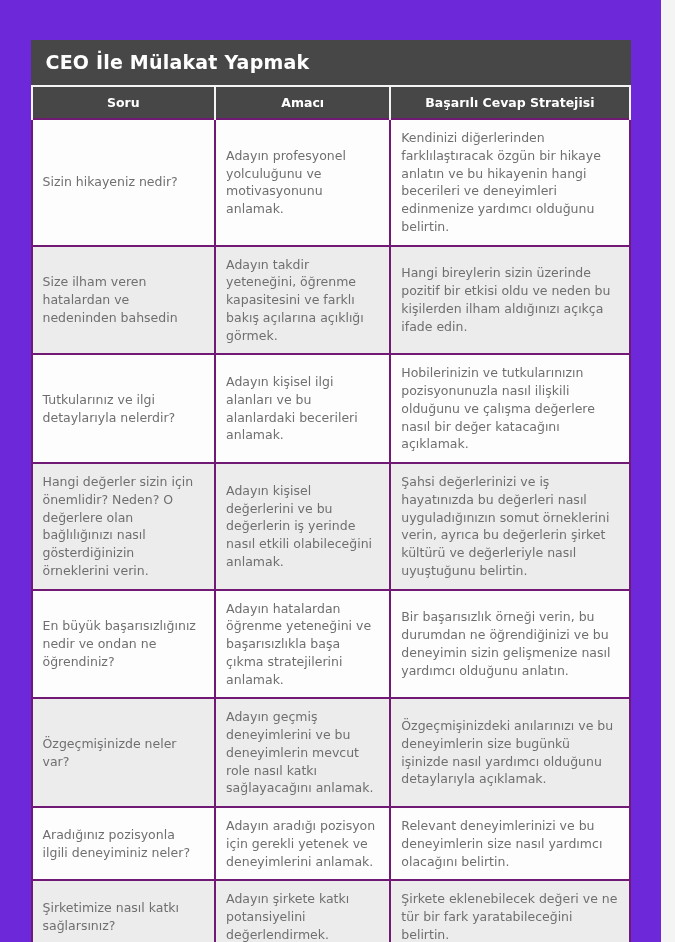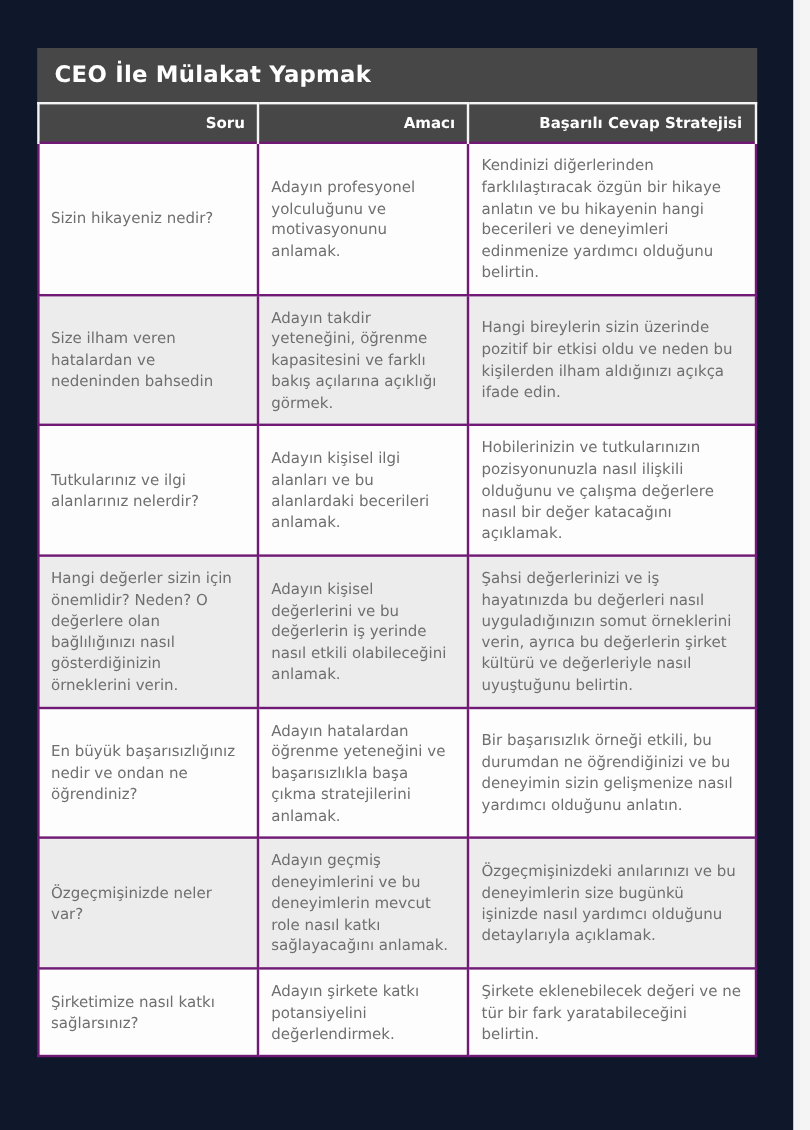--- a/index.html
+++ b/index.html
@@ -5,21 +5,21 @@
   html, body {
     margin: 0;
     padding: 0;
     width: 675px;
     background: #f4f4f4;
     font-family: "DejaVu Sans", "Liberation Sans", sans-serif;
   }
   .page {
     width: 661px;
     height: 942px;
-    background: #0f172a;
+    background: #6d28d9;
     overflow: hidden;
   }
   .card {
     width: 600px;
     margin: 40px auto 0 auto;
   }
   .title-bar {
     background: #474747;
     color: #ffffff;
     font-size: 19px;
@@ -33,21 +33,21 @@
     table-layout: fixed;
   }
   table.qa-table col.c1 { width: 30.7%; }
   table.qa-table col.c2 { width: 29.3%; }
   table.qa-table col.c3 { width: 40%; }
   table.qa-table th {
     background: #474747;
     color: #ffffff;
     font-size: 12.5px;
     font-weight: bold;
-    text-align: right;
+    text-align: center;
     padding: 8px 10px;
     border: 2px solid #f4f4f4;
     border-bottom-width: 1px;
   }
   table.qa-table td {
     font-size: 12.5px;
     line-height: 1.42;
     color: #6f6f6f;
     padding: 9px 10px;
     vertical-align: middle;
@@ -83,38 +83,43 @@
           <td>Sizin hikayeniz nedir?</td>
           <td>Adayın profesyonel yolculuğunu ve motivasyonunu anlamak.</td>
           <td>Kendinizi diğerlerinden farklılaştıracak özgün bir hikaye anlatın ve bu hikayenin hangi becerileri ve deneyimleri edinmenize yardımcı olduğunu belirtin.</td>
         </tr>
         <tr>
           <td>Size ilham veren hatalardan ve nedeninden bahsedin</td>
           <td>Adayın takdir yeteneğini, öğrenme kapasitesini ve farklı bakış açılarına açıklığı görmek.</td>
           <td>Hangi bireylerin sizin üzerinde pozitif bir etkisi oldu ve neden bu kişilerden ilham aldığınızı açıkça ifade edin.</td>
         </tr>
         <tr>
-          <td>Tutkularınız ve ilgi alanlarınız nelerdir?</td>
+          <td>Tutkularınız ve ilgi detaylarıyla nelerdir?</td>
           <td>Adayın kişisel ilgi alanları ve bu alanlardaki becerileri anlamak.</td>
           <td>Hobilerinizin ve tutkularınızın pozisyonunuzla nasıl ilişkili olduğunu ve çalışma değerlere nasıl bir değer katacağını açıklamak.</td>
         </tr>
         <tr>
           <td>Hangi değerler sizin için önemlidir? Neden? O değerlere olan bağlılığınızı nasıl gösterdiğinizin örneklerini verin.</td>
           <td>Adayın kişisel değerlerini ve bu değerlerin iş yerinde nasıl etkili olabileceğini anlamak.</td>
           <td>Şahsi değerlerinizi ve iş hayatınızda bu değerleri nasıl uyguladığınızın somut örneklerini verin, ayrıca bu değerlerin şirket kültürü ve değerleriyle nasıl uyuştuğunu belirtin.</td>
         </tr>
         <tr>
           <td>En büyük başarısızlığınız nedir ve ondan ne öğrendiniz?</td>
           <td>Adayın hatalardan öğrenme yeteneğini ve başarısızlıkla başa çıkma stratejilerini anlamak.</td>
-          <td>Bir başarısızlık örneği etkili, bu durumdan ne öğrendiğinizi ve bu deneyimin sizin gelişmenize nasıl yardımcı olduğunu anlatın.</td>
+          <td>Bir başarısızlık örneği verin, bu durumdan ne öğrendiğinizi ve bu deneyimin sizin gelişmenize nasıl yardımcı olduğunu anlatın.</td>
         </tr>
         <tr>
           <td>Özgeçmişinizde neler var?</td>
           <td>Adayın geçmiş deneyimlerini ve bu deneyimlerin mevcut role nasıl katkı sağlayacağını anlamak.</td>
           <td>Özgeçmişinizdeki anılarınızı ve bu deneyimlerin size bugünkü işinizde nasıl yardımcı olduğunu detaylarıyla açıklamak.</td>
+        </tr>
+        <tr>
+          <td>Aradığınız pozisyonla ilgili deneyiminiz neler?</td>
+          <td>Adayın aradığı pozisyon için gerekli yetenek ve deneyimlerini anlamak.</td>
+          <td>Relevant deneyimlerinizi ve bu deneyimlerin size nasıl yardımcı olacağını belirtin.</td>
         </tr>
         <tr>
           <td>Şirketimize nasıl katkı sağlarsınız?</td>
           <td>Adayın şirkete katkı potansiyelini değerlendirmek.</td>
           <td>Şirkete eklenebilecek değeri ve ne tür bir fark yaratabileceğini belirtin.</td>
         </tr>
 
       </tbody>
     </table>
   </div>

